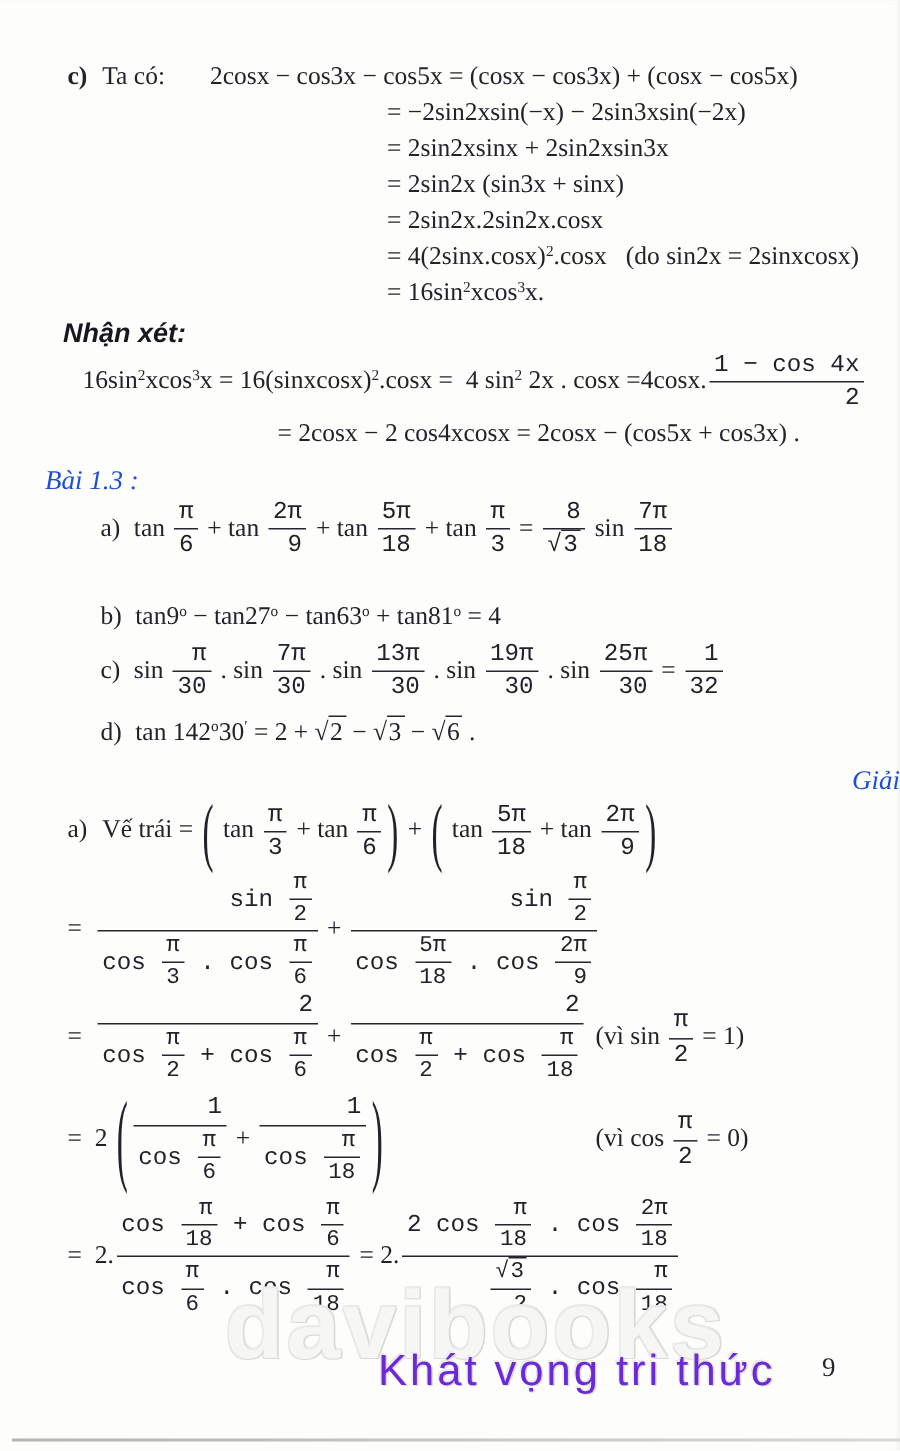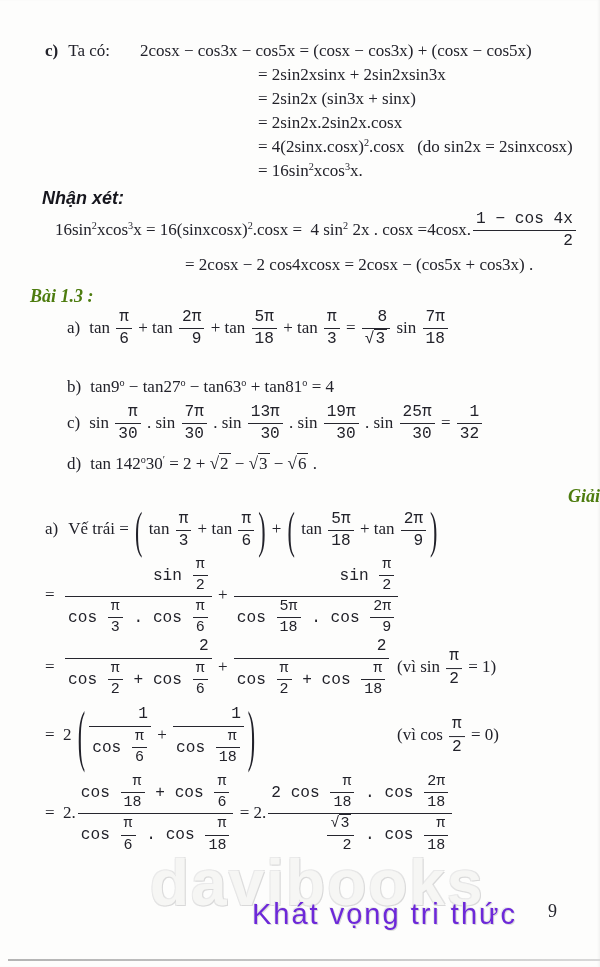--- a/index.html
+++ b/index.html
@@ -14,22 +14,22 @@
 
   
   .c-first{padding-top:38px;margin-left:45px;line-height:25px;}
   .clabel{font-weight:bold;margin-right:10px;}
   .cintro{margin-right:30px;}
   .cstep{margin-left:258px;line-height:24px;}
 
   
   .h-sans{margin:5px 0 0 42px;font-family:"Liberation Sans",sans-serif;font-weight:bold;font-style:italic;
           font-size:18px;line-height:20px;color:#17171e;}
-  .h-serif{margin:8px 0 0 30px;font-family:"Liberation Serif",serif;font-weight:bold;font-style:italic;
-           font-size:18px;line-height:22px;color:#4d7c0f;}
+  .h-serif{margin:8px 0 0 30px;font-family:"Liberation Serif",serif;font-weight:normal;font-style:italic;
+           font-size:18px;line-height:22px;color:#1d4ed8;}
   .center{margin-left:0;text-align:right;}
 
   
   .rline1{margin:3px 0 0 55px;}
   .rline2{margin:2px 0 0 185px;line-height:24px;}
 
   
   .prompt{margin:3px 0 0 60px;line-height:24px;}
   .item{margin-left:67px;}
   .item-a{margin-top:2px;}
@@ -66,20 +66,21 @@
              font-size:29px;letter-spacing:2px;color:#6d28d9;z-index:3;
              text-shadow:1px 1px 0 #dcdcdc,-1px -1px 0 #eaeaea;}
   .pageno{position:absolute;left:548px;top:901px;font-size:18px;color:#26262e;z-index:5;}
 </style>
 </head>
 <body>
 
 <div class="doc">
 
   <div class="row c-first"><span class="clabel">c)</span><span class="cintro">Ta có:</span><span class="math">2cosx − cos3x − cos5x = (cosx − cos3x) + (cosx − cos5x)</span></div>
+  <div class="row cstep math">= −2sin2xsin(−x) − 2sin3xsin(−2x)</div>
   <div class="row cstep math">= 2sin2xsinx + 2sin2xsin3x</div>
   <div class="row cstep math">= 2sin2x (sin3x + sinx)</div>
   <div class="row cstep math">= 2sin2x.2sin2x.cosx</div>
   <div class="row cstep math">= 4(2sinx.cosx)<sup class="sp">2</sup>.cosx   (do sin2x = 2sinxcosx)</div>
   <div class="row cstep math">= 16sin<sup class="sp">2</sup>xcos<sup class="sp">3</sup>x.</div>
 
   <div class="h-sans">Nhận xét:</div>
   <div class="row rline1 math">16sin<sup class="sp">2</sup>xcos<sup class="sp">3</sup>x = 16(sinxcosx)<sup class="sp">2</sup>.cosx =  4 sin<sup class="sp">2</sup> 2x . cosx =4cosx.<span class="frac"><span class="num">1 − cos 4x</span><span class="den">2</span></span></div>
   <div class="row rline2 math">= 2cosx − 2 cos4xcosx = 2cosx − (cos5x + cos3x) .</div>
 

